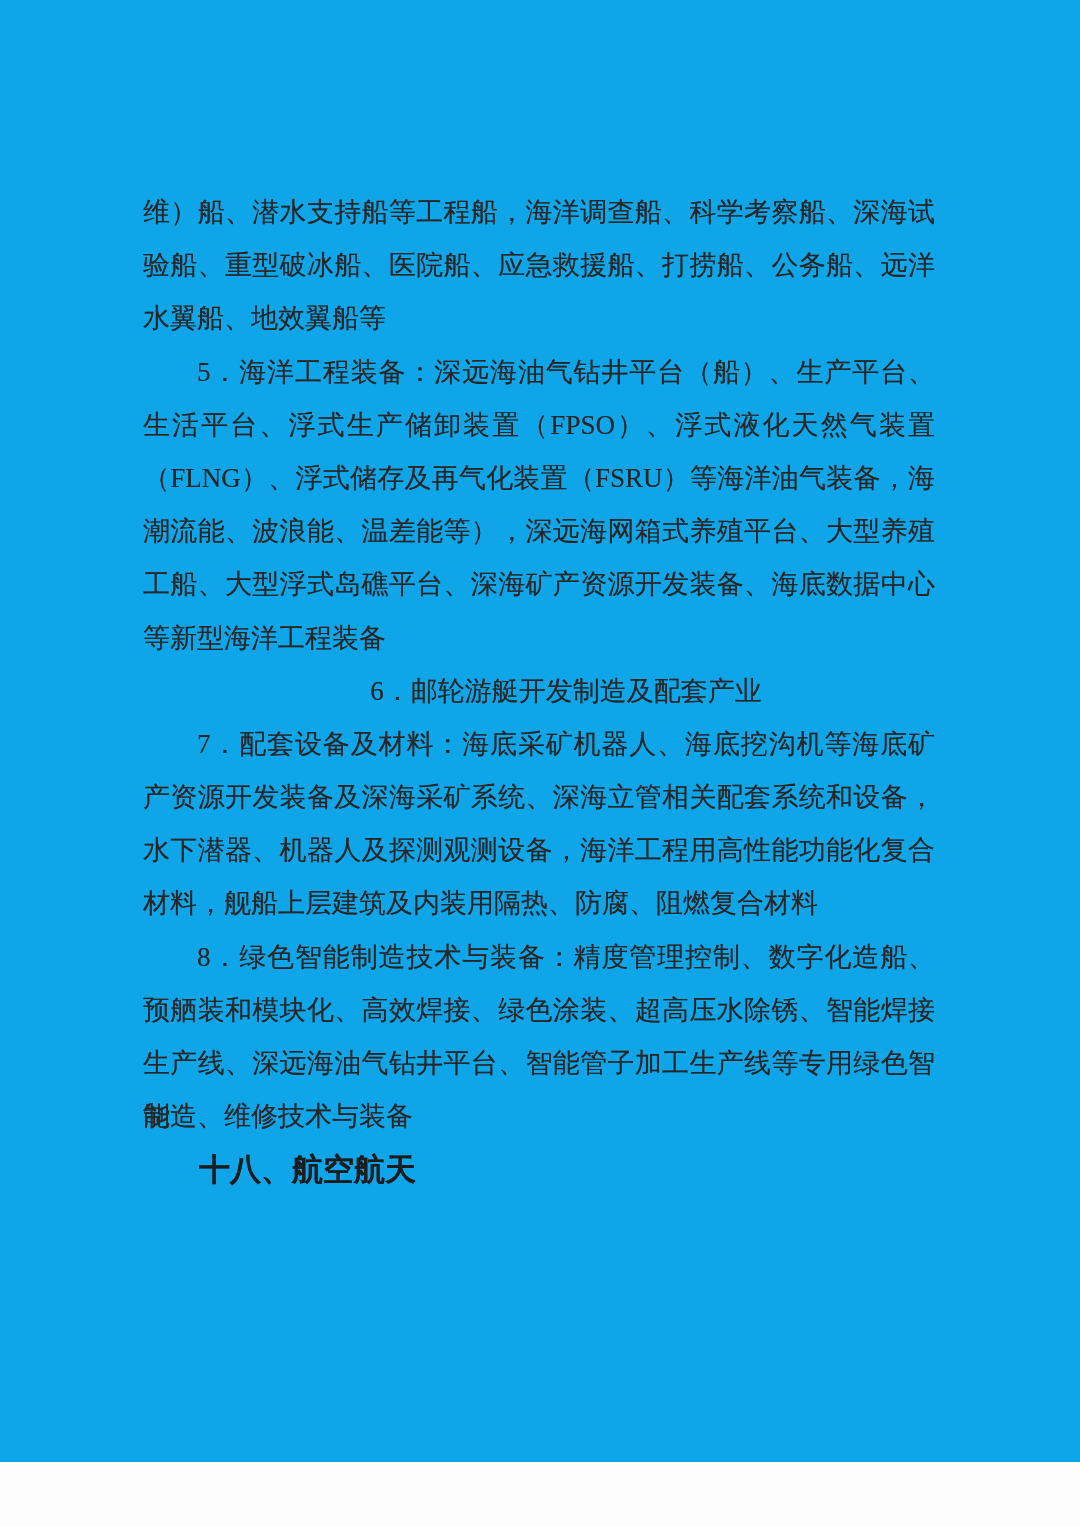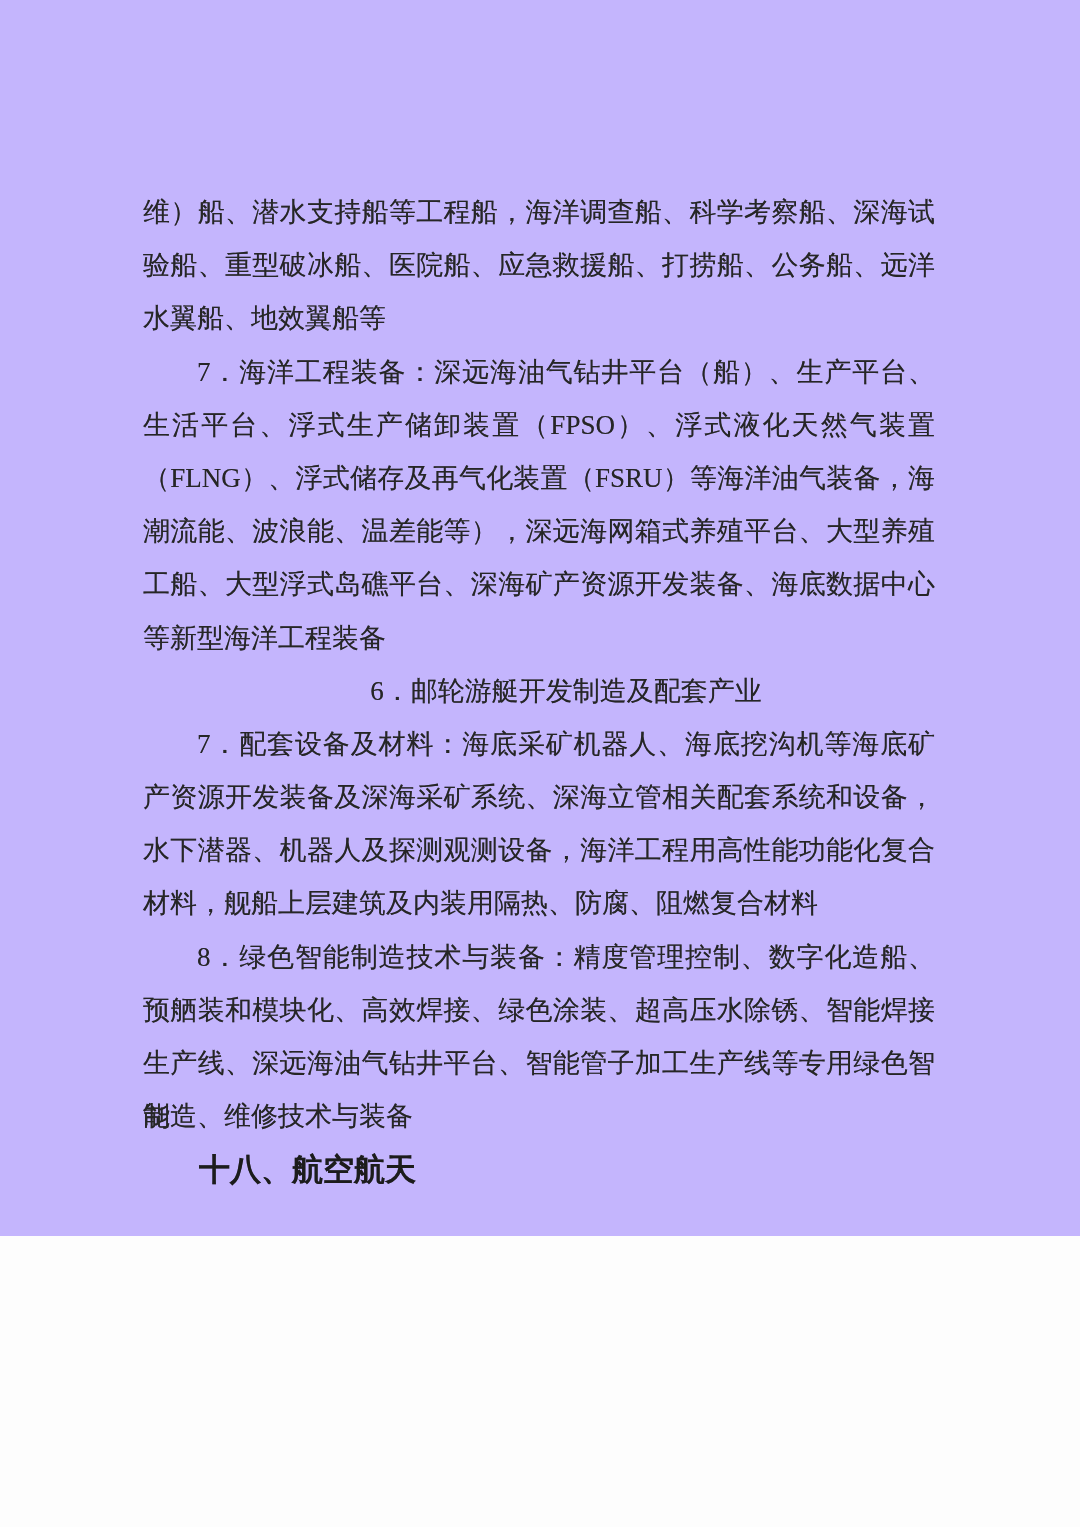--- a/index.html
+++ b/index.html
@@ -6,22 +6,22 @@
     margin: 0;
     padding: 0;
     width: 1080px;
     height: 1527px;
     background: #fdfdfd;
     overflow: hidden;
   }
   .page {
     position: relative;
     width: 1080px;
-    height: 1236px;
-    background: #c4b5fd;
+    height: 1462px;
+    background: #0ea5e9;
     font-family: "Liberation Serif", "DejaVu Serif", serif;
     color: #262626;
   }
   .content {
     position: absolute;
     left: 143px;
     top: 186px;
     width: 792px;
   }
   .line {
@@ -68,21 +68,21 @@
   }
 </style>
 </head>
 <body>
 
 <div class="page">
   <div class="content">
     <div class="line full">维）船、潜水支持船等工程船，海洋调查船、科学考察船、深海试</div>
     <div class="line full">验船、重型破冰船、医院船、应急救援船、打捞船、公务船、远洋</div>
     <div class="line end">水翼船、地效翼船等</div>
-    <div class="line full indent">7．海洋工程装备：深远海油气钻井平台（船）、生产平台、</div>
+    <div class="line full indent">5．海洋工程装备：深远海油气钻井平台（船）、生产平台、</div>
     <div class="line full">生活平台、浮式生产储卸装置（FPSO）、浮式液化天然气装置</div>
     <div class="line full">（FLNG）、浮式储存及再气化装置（FSRU）等海洋油气装备，海</div>
     <div class="line full">潮流能、波浪能、温差能等），深远海网箱式养殖平台、大型养殖</div>
     <div class="line full">工船、大型浮式岛礁平台、深海矿产资源开发装备、海底数据中心</div>
     <div class="line end">等新型海洋工程装备</div>
     <div class="line end indent">6．邮轮游艇开发制造及配套产业</div>
     <div class="line full indent">7．配套设备及材料：海底采矿机器人、海底挖沟机等海底矿</div>
     <div class="line full">产资源开发装备及深海采矿系统、深海立管相关配套系统和设备，</div>
     <div class="line full">水下潜器、机器人及探测观测设备，海洋工程用高性能功能化复合</div>
     <div class="line end">材料，舰船上层建筑及内装用隔热、防腐、阻燃复合材料</div>

